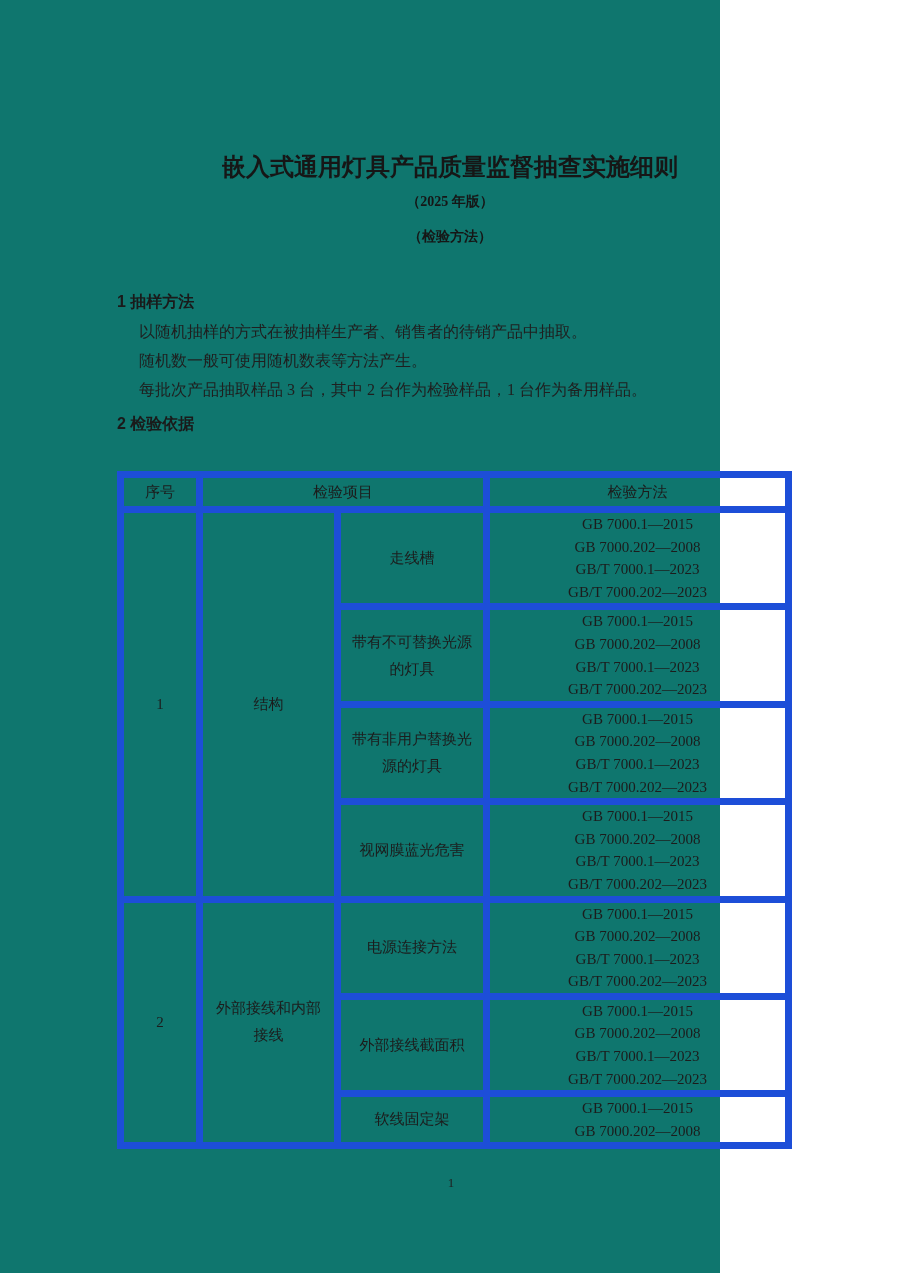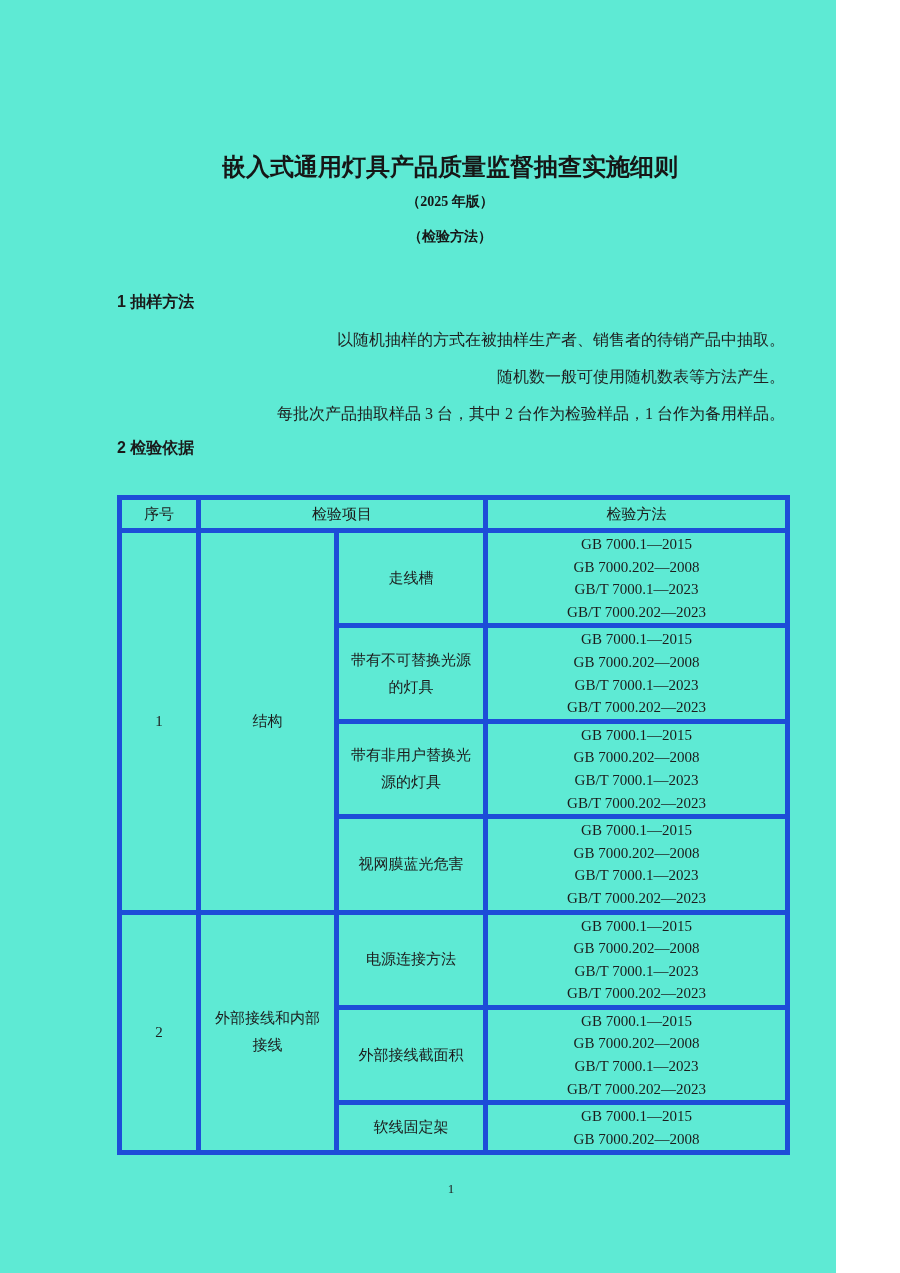--- a/index.html
+++ b/index.html
@@ -5,22 +5,22 @@
   * { box-sizing: border-box; margin: 0; padding: 0; }
   html, body { background: #ffffff; }
   body {
     width: 900px; height: 1273px;
     font-family: "Liberation Serif", "DejaVu Serif", serif;
     color: #1c1c1c;
     overflow: hidden;
   }
   .page {
     position: relative;
-    width: 836px; height: 1273px;
-    background: #5eead4;
+    width: 720px; height: 1273px;
+    background: #0f766e;
   }
   .title-block {
     padding-top: 150px;
     text-align: center;
     width: 900px;
   }
   .doc-title {
     font-size: 24px;
     font-weight: 700;
     line-height: 34px;
@@ -39,36 +39,35 @@
   .sec-heading {
     font-family: "Liberation Sans", "DejaVu Sans", sans-serif;
     font-size: 16px;
     font-weight: 700;
     line-height: 18px;
     color: #1a1a1a;
   }
   .sec-heading.first { margin-top: 39px; }
   .sec-heading.second { margin-top: 17px; }
   .content p {
-    margin-top: 20px;
+    margin-top: 12px;
     font-size: 16px;
     line-height: 17px;
     text-indent: 22px;
     color: #1f1f1f;
-    text-align: right;
   }
   table.basis {
     margin-top: 38px;
     border-collapse: collapse;
     table-layout: fixed;
     width: 668px;
     border: 2px solid #2a2a2a;
   }
   table.basis td {
-    border: 5px solid #1d4ed8;
+    border: 7px solid #1d4ed8;
     text-align: center;
     vertical-align: middle;
     font-size: 15px;
     padding: 0;
   }
   td.th { height: 28px; line-height: 28px; }
   td.no-cell { font-size: 16px; }
   td.cat-cell, td.item-cell {
     white-space: pre-line;
     line-height: 27px;

